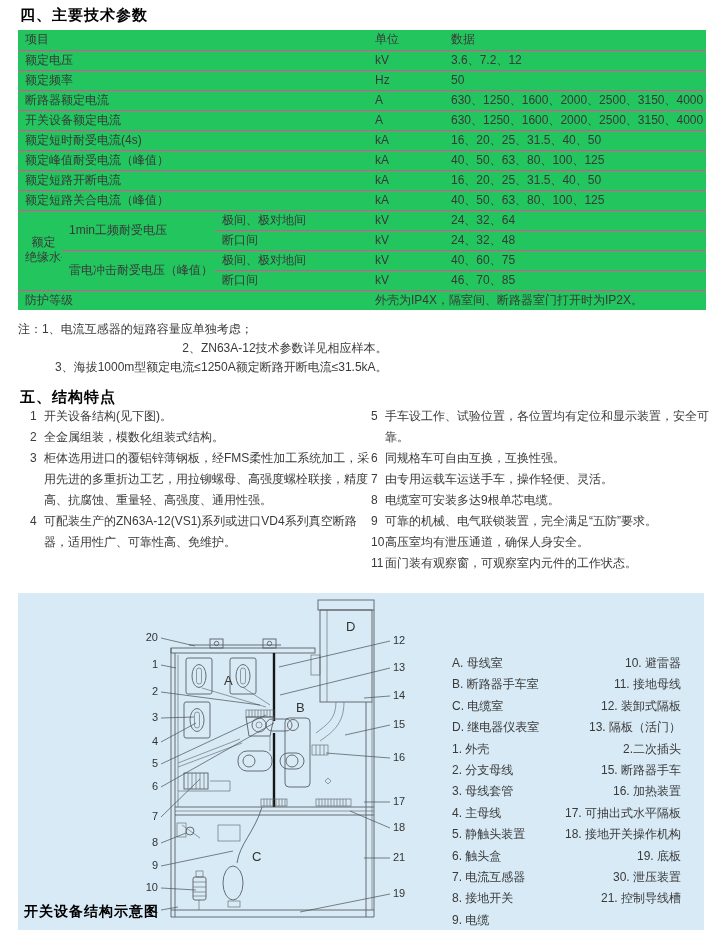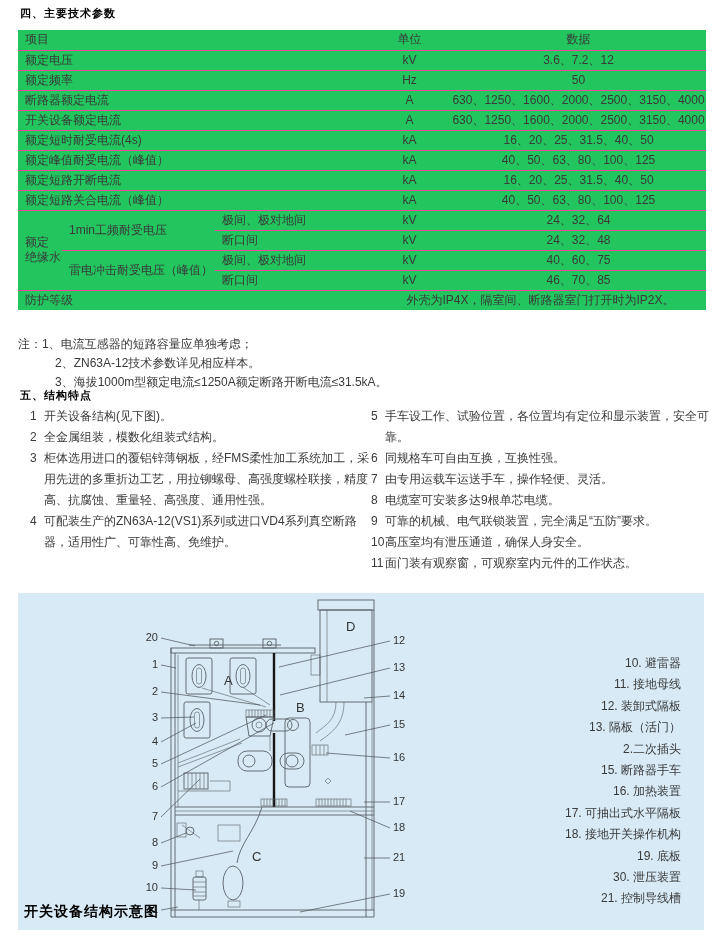--- a/index.html
+++ b/index.html
@@ -6,46 +6,46 @@
   html,body { background:#fff; }
   body {
     width:720px; height:944px;
     font-family:"Liberation Sans","DejaVu Sans",sans-serif;
     color:#333; position:relative; overflow:hidden;
   }
   .page { position:relative; width:720px; height:944px; }
 
   .sec-title {
     position:absolute; left:20px;
-    font-size:11px; font-weight:bold; color:#000;
+    font-size:15px; font-weight:bold; color:#000;
     letter-spacing:1px;
   }
   #title4 { top:6px; }
   #title5 { top:388px; }
 
   
   table.params {
     position:absolute; left:18px; top:30px;
     width:688px; border-collapse:collapse; table-layout:fixed;
     background:#22c55e; font-size:12px;
   }
   table.params td {
     height:20px; line-height:15px; padding:0 0 0 7px;
     border-top:1px solid #ec4899; vertical-align:middle;
     white-space:nowrap; overflow:hidden; color:#3a3a3a;
   }
   table.params tr:first-child td { border-top:none; }
   td.c-item { padding-left:10px; }
-  td.c-group { padding-left:7px; line-height:15px; }
-  td.c-unit, td.c-data { padding-left:7px;text-align:center; }
+  td.c-group { padding-left:7px; line-height:15px;text-align:center; }
+  td.c-unit, td.c-data { padding-left:7px; }
 
   
-  .notes { position:absolute; left:18px; top:335px; font-size:12px; color:#3a3a3a; line-height:19px; }
+  .notes { position:absolute; left:18px; top:320px; font-size:12px; color:#3a3a3a; line-height:19px; }
   .notes .row { white-space:nowrap; }
-  .notes .indent { padding-left:37px; }
+  .notes .indent { padding-left:37px;text-align:right; }
 
   
   .features-col { position:absolute; top:406px; font-size:12px; line-height:21px; color:#3a3a3a; }
   #feat-left  { left:30px;  width:342px; }
   #feat-right { left:371px; width:338px; }
   .feat { display:flex; }
   .feat .num { min-width:14px; flex:none; }
   .feat .txt { flex:1; }
 
   
@@ -384,20 +384,35 @@
       <text class="call" x="253" y="76">13</text>
       <text class="call" x="253" y="104">14</text>
       <text class="call" x="253" y="133">15</text>
       <text class="call" x="253" y="166">16</text>
       <text class="call" x="253" y="210">17</text>
       <text class="call" x="253" y="236">18</text>
       <text class="call" x="253" y="266">21</text>
       <text class="call" x="253" y="302">19</text>
     </svg>
 
+    <div class="legend-col" id="legend-1">
+      <div>A. 母线室</div>
+      <div>B. 断路器手车室</div>
+      <div>C. 电缆室</div>
+      <div>D. 继电器仪表室</div>
+      <div>1. 外壳</div>
+      <div>2. 分支母线</div>
+      <div>3. 母线套管</div>
+      <div>4. 主母线</div>
+      <div>5. 静触头装置</div>
+      <div>6. 触头盒</div>
+      <div>7. 电流互感器</div>
+      <div>8. 接地开关</div>
+      <div>9. 电缆</div>
+    </div>
     <div class="legend-col" id="legend-2">
       <div>10. 避雷器</div>
       <div>11. 接地母线</div>
       <div>12. 装卸式隔板</div>
       <div>13. 隔板（活门）</div>
       <div>2.二次插头</div>
       <div>15. 断路器手车</div>
       <div>16. 加热装置</div>
       <div>17. 可抽出式水平隔板</div>
       <div>18. 接地开关操作机构</div>

